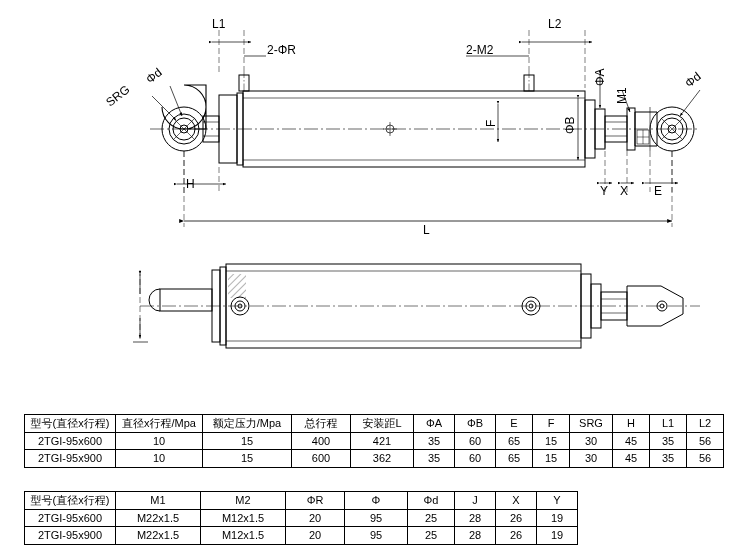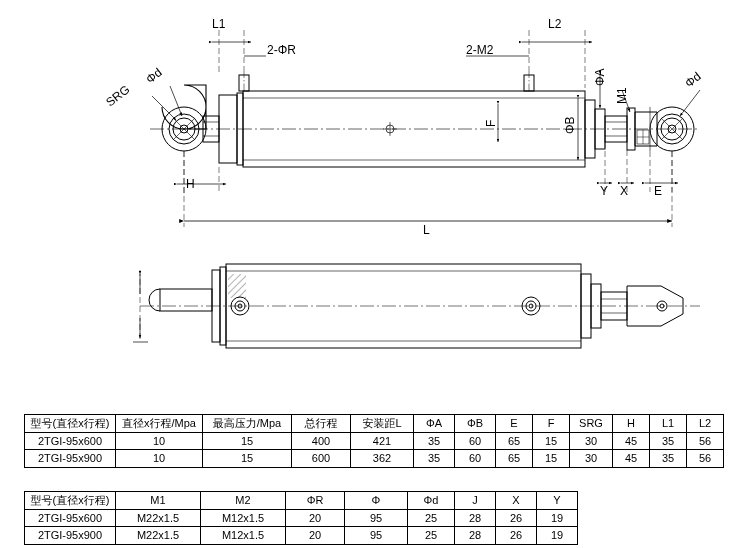--- a/index.html
+++ b/index.html
@@ -234,21 +234,21 @@
       <text x="423" y="222">L</text>
     </g>
   </svg>
 
   <div class="tbl-wrap" style="top:402px;">
     <table class="spec t1">
       <thead>
         <tr>
           <td>型号(直径x行程)</td>
           <td>直径x行程/Mpa</td>
-          <td>最高压力/Mpa</td>
+          <td>额定压力/Mpa</td>
           <td>总行程</td>
           <td>安装距L</td>
           <td>ΦA</td>
           <td>ΦB</td>
           <td>E</td>
           <td>F</td>
           <td>SRG</td>
           <td>H</td>
           <td>L1</td>
           <td>L2</td>

